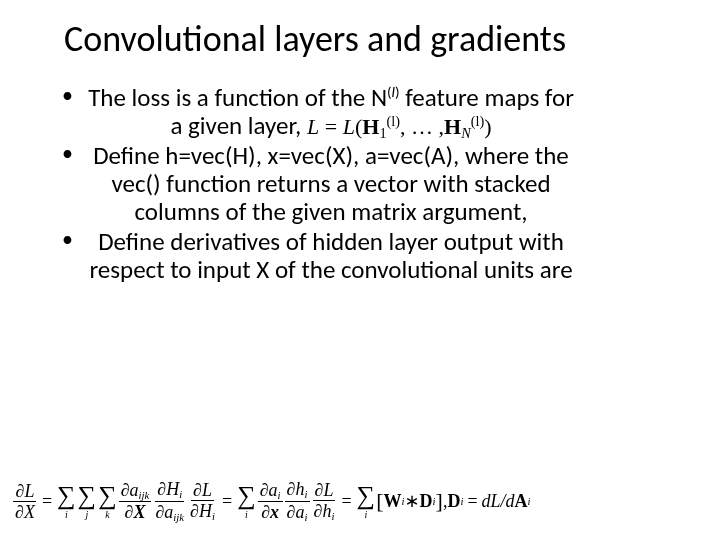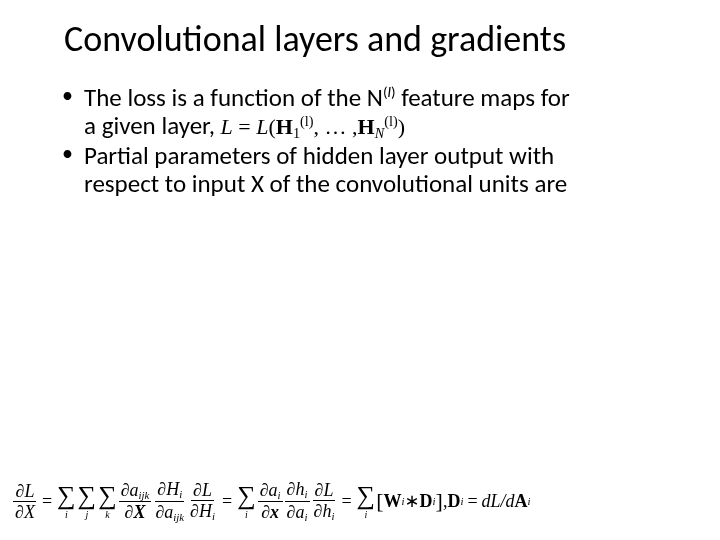--- a/index.html
+++ b/index.html
@@ -25,20 +25,21 @@
     text-align: center;
     margin: 0 0 24px 0;
     line-height: 1.1;
   }
   ul.body {
     list-style: none;
     padding: 0 0 0 10px;
     margin: 12px;
     font-size: 25px;
     line-height: 1.12;
+    text-align: center;
   }
   ul.body > li {
     position: relative;
     padding-left: 22px;
     margin-bottom: 2px;
   }
   ul.body > li::before {
     content: "•";
     position: absolute;
     left: 0;
@@ -115,21 +116,22 @@
 
   <h1 class="title">Convolutional layers and gradients</h1>
 
   <ul class="body">
     <li>
       <span>The loss  is a function of the N</span><span class="sup">(</span><span class="supi">l</span><span class="sup">)</span><span> feature maps for a given layer,  </span>
       <span class="inline-eq">
         <span class="it">L</span><span> = </span><span class="it">L</span><span>(</span><span class="bf">H</span><span class="sub">1</span><span class="sup2">(l)</span><span>, … ,</span><span class="bf">H</span><span class="sub it">N</span><span class="sup2">(l)</span><span>)</span>
       </span>
     </li>
-    <li>Partial parameters of hidden layer output with respect to input X of the convolutional units are</li>
+    <li>Define h=vec(H), x=vec(X), a=vec(A), where the vec() function returns a vector with stacked columns of the given matrix argument,</li>
+    <li>Define derivatives of hidden layer output with respect to input X of the convolutional units are</li>
   </ul>
 
   <div class="bottom-eq">
     <span class="bigfrac">
       <span class="num"><span class="it">∂L</span></span>
       <span class="den"><span class="it">∂X</span></span>
     </span>
     <span class="eq">=</span>
 
     <span class="sumblock">

